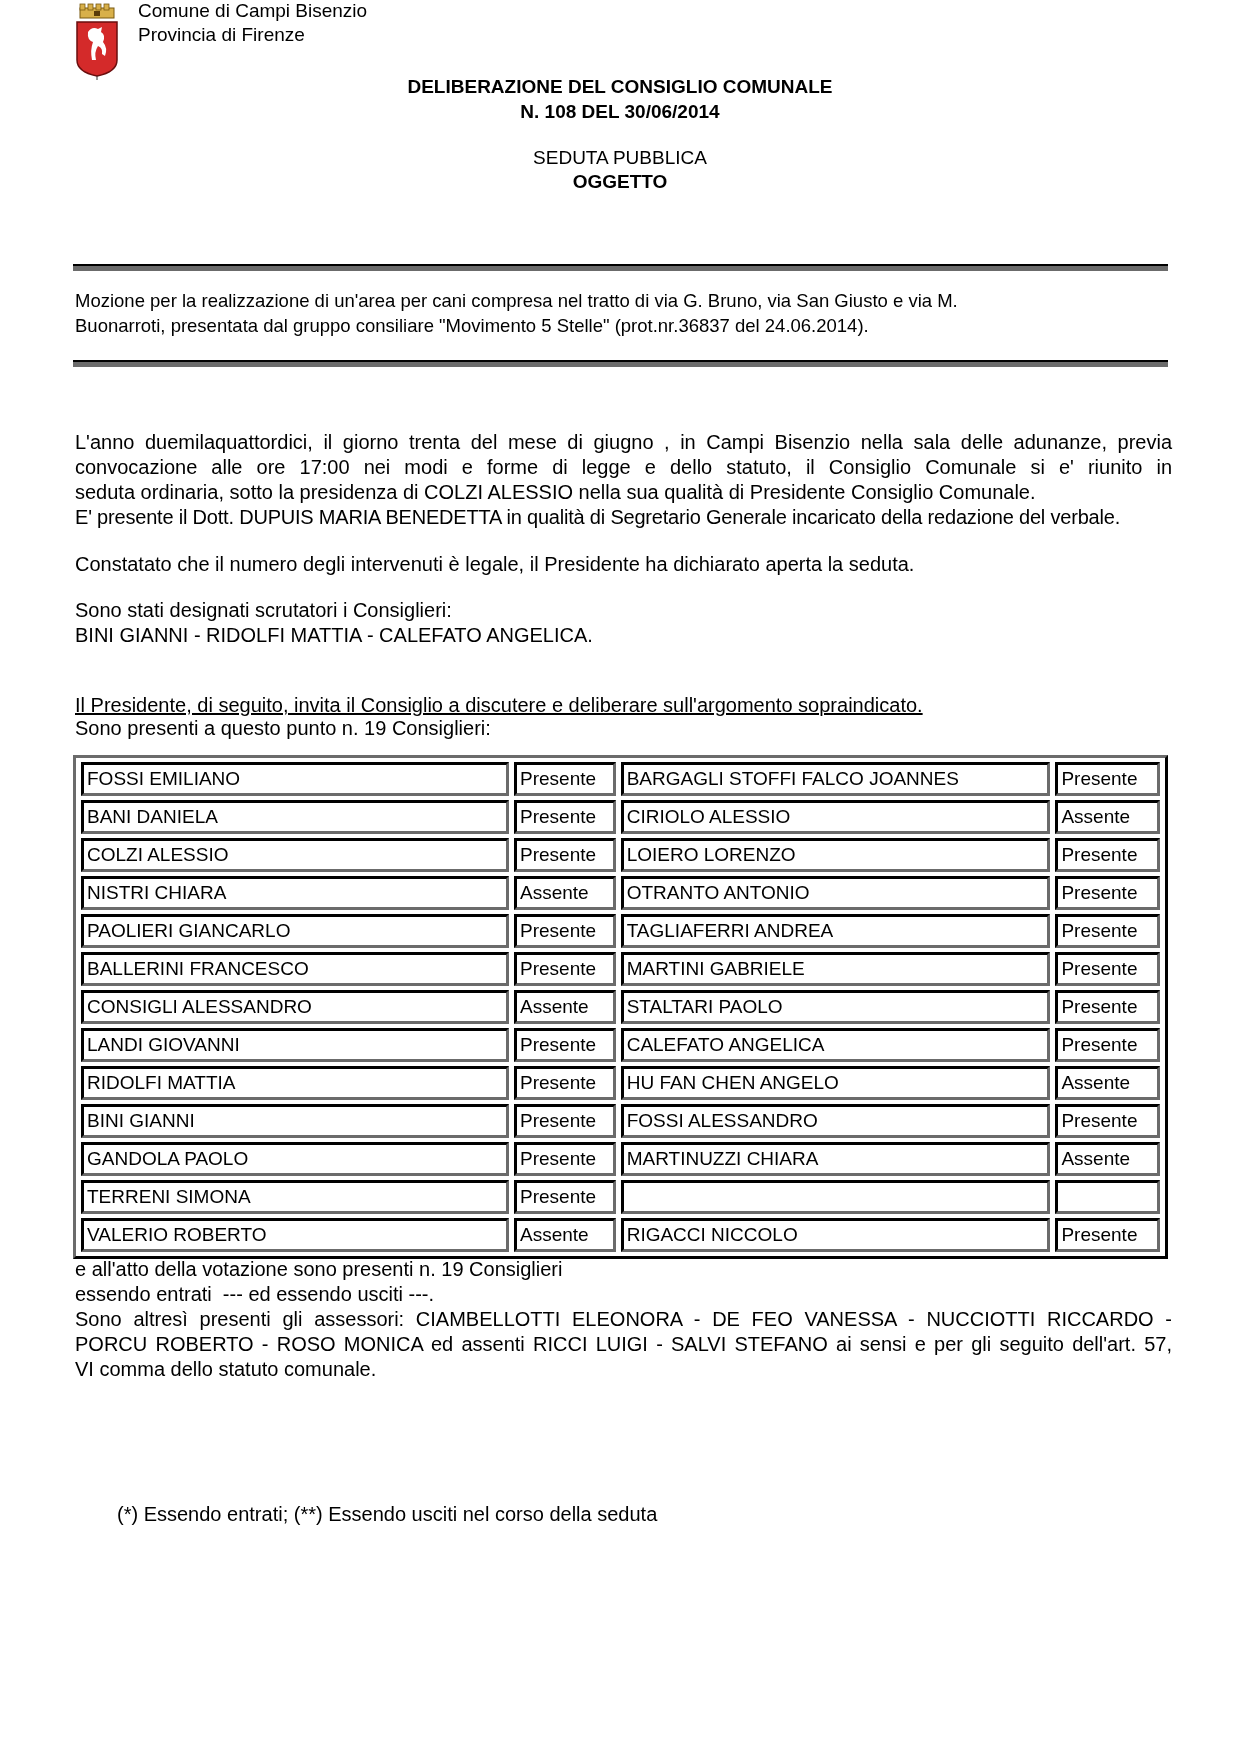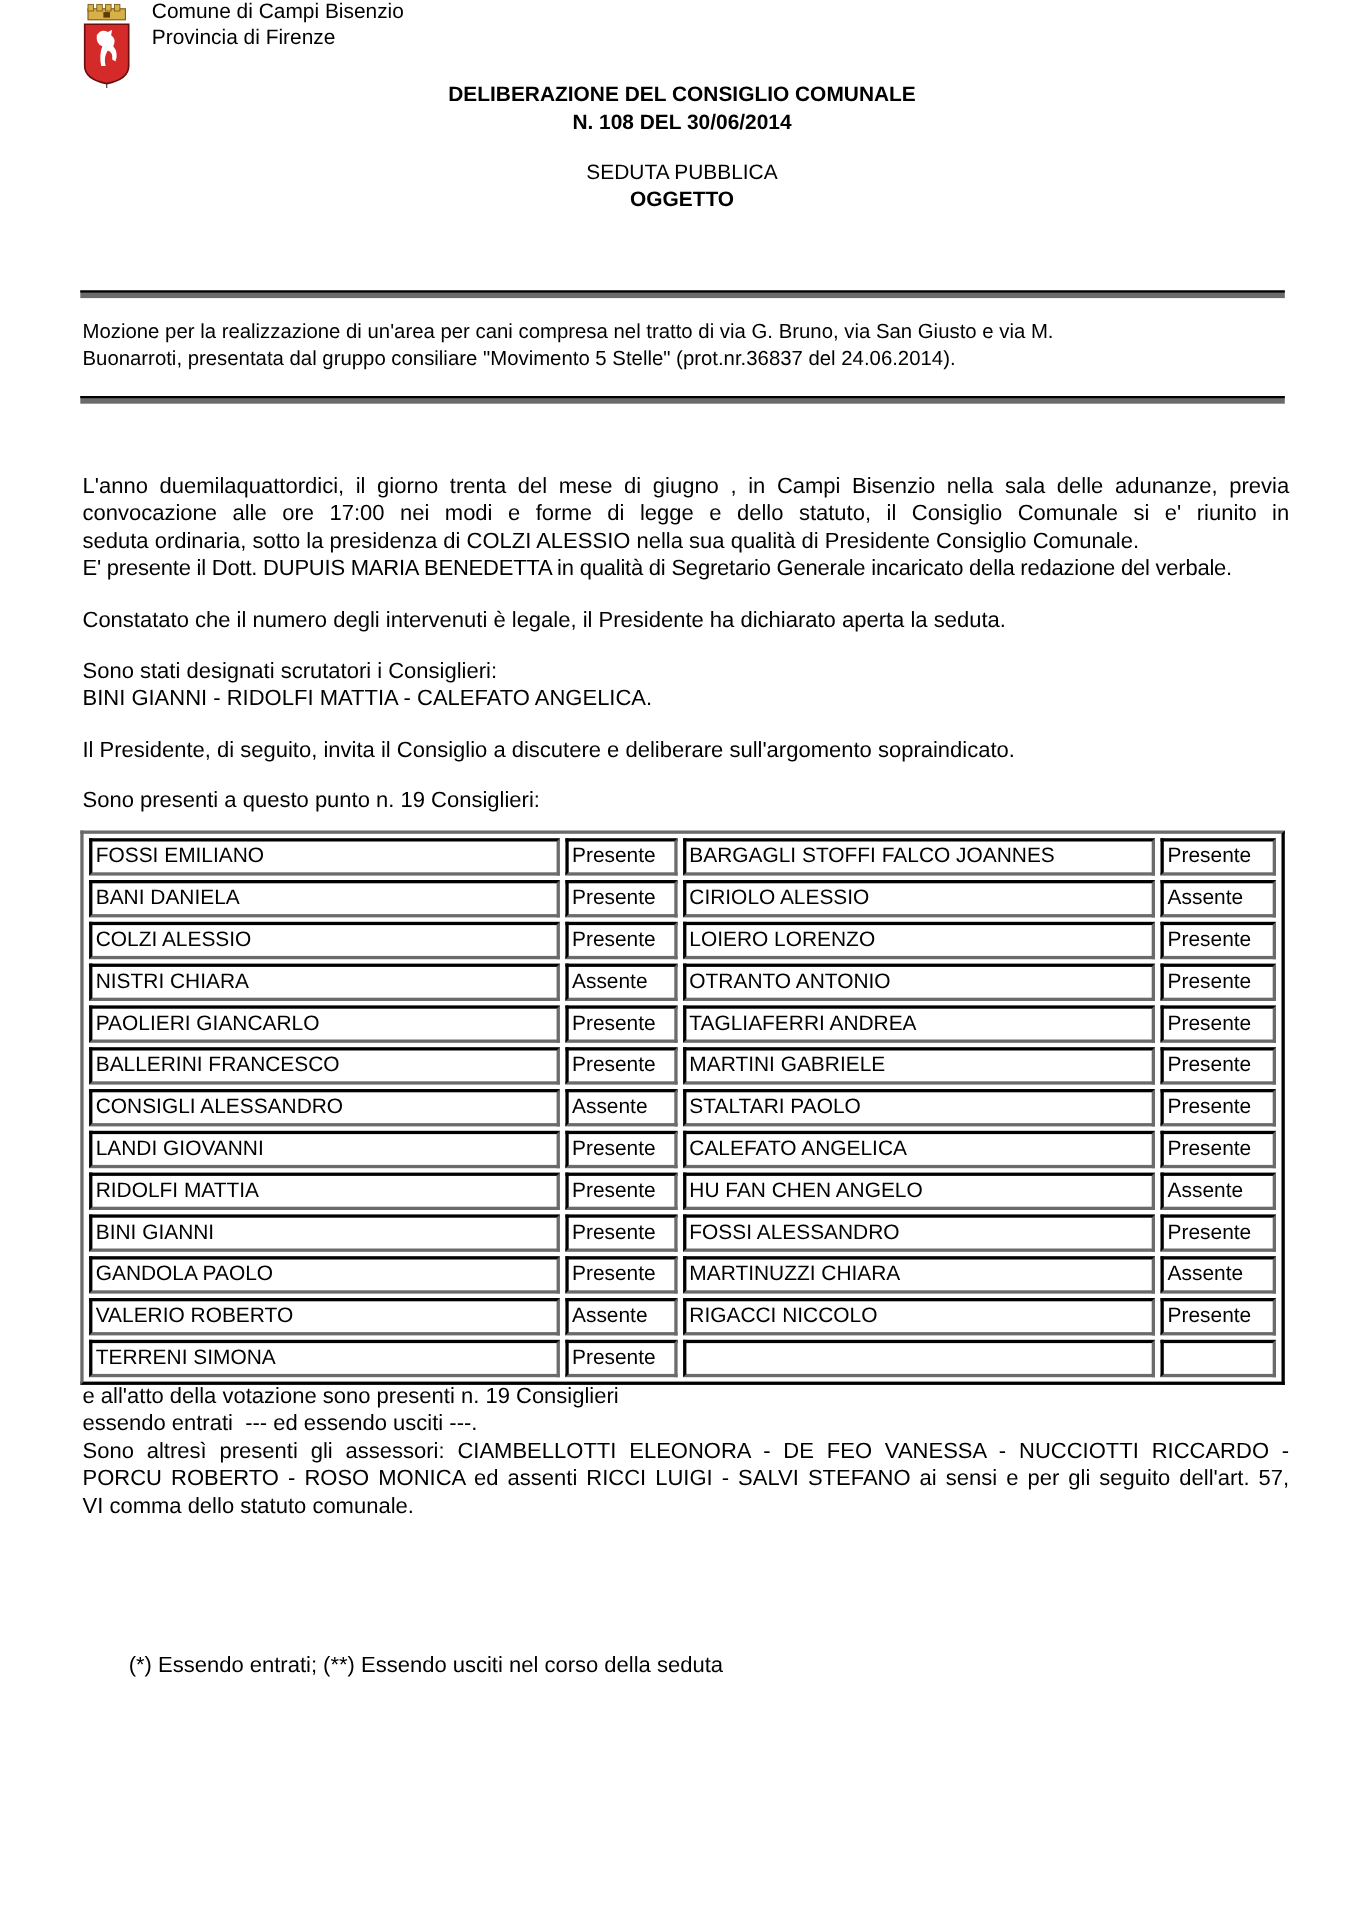--- a/index.html
+++ b/index.html
@@ -24,21 +24,21 @@
   .rule-1 { top: 264px; }
   .rule-2 { top: 360px; }
 
   .subject { left: 75px; top: 288px; width: 1090px; font-size: 18.5px; line-height: 25px; }
 
   .para { left: 75px; width: 1097px; font-size: 20px; line-height: 25px; }
   .p-intro { top: 430px; }
   .p-intro .justify-full { text-align: justify; text-align-last: justify; display: block; }
   .p-const { top: 552px; }
   .p-scrut { top: 598px; }
-  .p-pres { top: 670px; }
+  .p-pres { top: 693px; text-decoration: underline; }
   .p-sono { top: 716px; }
 
   
   .att-table { left: 73px; top: 740px; width: 1095px; border-collapse: separate; border-spacing: 5px 4px;
                border: 3px solid; border-color: #6b6b6b #000 #000 #6b6b6b; padding: 0; margin-top: 15px; }
   .att-table td { height: 28px; padding: 0 3px; font-size: 19px; line-height: 28px; white-space: nowrap;
                   border: 3px solid; border-color: #000 #6b6b6b #6b6b6b #000; background: #fff; }
   .att-table td.name { width: 421px; }
   .att-table td.state { width: 90px; }
   .att-table td.name2 { width: 420px; }
@@ -158,30 +158,30 @@
       <td class="name2">FOSSI ALESSANDRO</td>
       <td class="state2">Presente</td>
     </tr>
     <tr>
       <td class="name">GANDOLA PAOLO</td>
       <td class="state">Presente</td>
       <td class="name2">MARTINUZZI CHIARA</td>
       <td class="state2">Assente</td>
     </tr>
     <tr>
+      <td class="name">TERRENI SIMONA</td>
+      <td class="state">Presente</td>
+      <td class="name2"></td>
+      <td class="state2"></td>
+    </tr>
+    <tr>
       <td class="name">VALERIO ROBERTO</td>
       <td class="state">Assente</td>
       <td class="name2">RIGACCI NICCOLO</td>
       <td class="state2">Presente</td>
-    </tr>
-    <tr>
-      <td class="name">TERRENI SIMONA</td>
-      <td class="state">Presente</td>
-      <td class="name2"></td>
-      <td class="state2"></td>
     </tr>
   </tbody>
 </table>
 
 <div class="abs para p-after">
   <div>e all'atto della votazione sono presenti n. 19 Consiglieri</div>
   <div style="white-space:pre;">essendo entrati  --- ed essendo usciti ---.</div>
   <span class="justify-full" style="display:block;text-align:justify;text-align-last:justify;">Sono altresì presenti gli assessori: CIAMBELLOTTI ELEONORA - DE FEO VANESSA - NUCCIOTTI RICCARDO -</span>
   <span class="justify-full" style="display:block;text-align:justify;text-align-last:justify;">PORCU ROBERTO - ROSO MONICA ed assenti RICCI LUIGI - SALVI STEFANO ai sensi e per gli seguito dell'art. 57,</span>
   <div>VI comma dello statuto comunale.</div>

